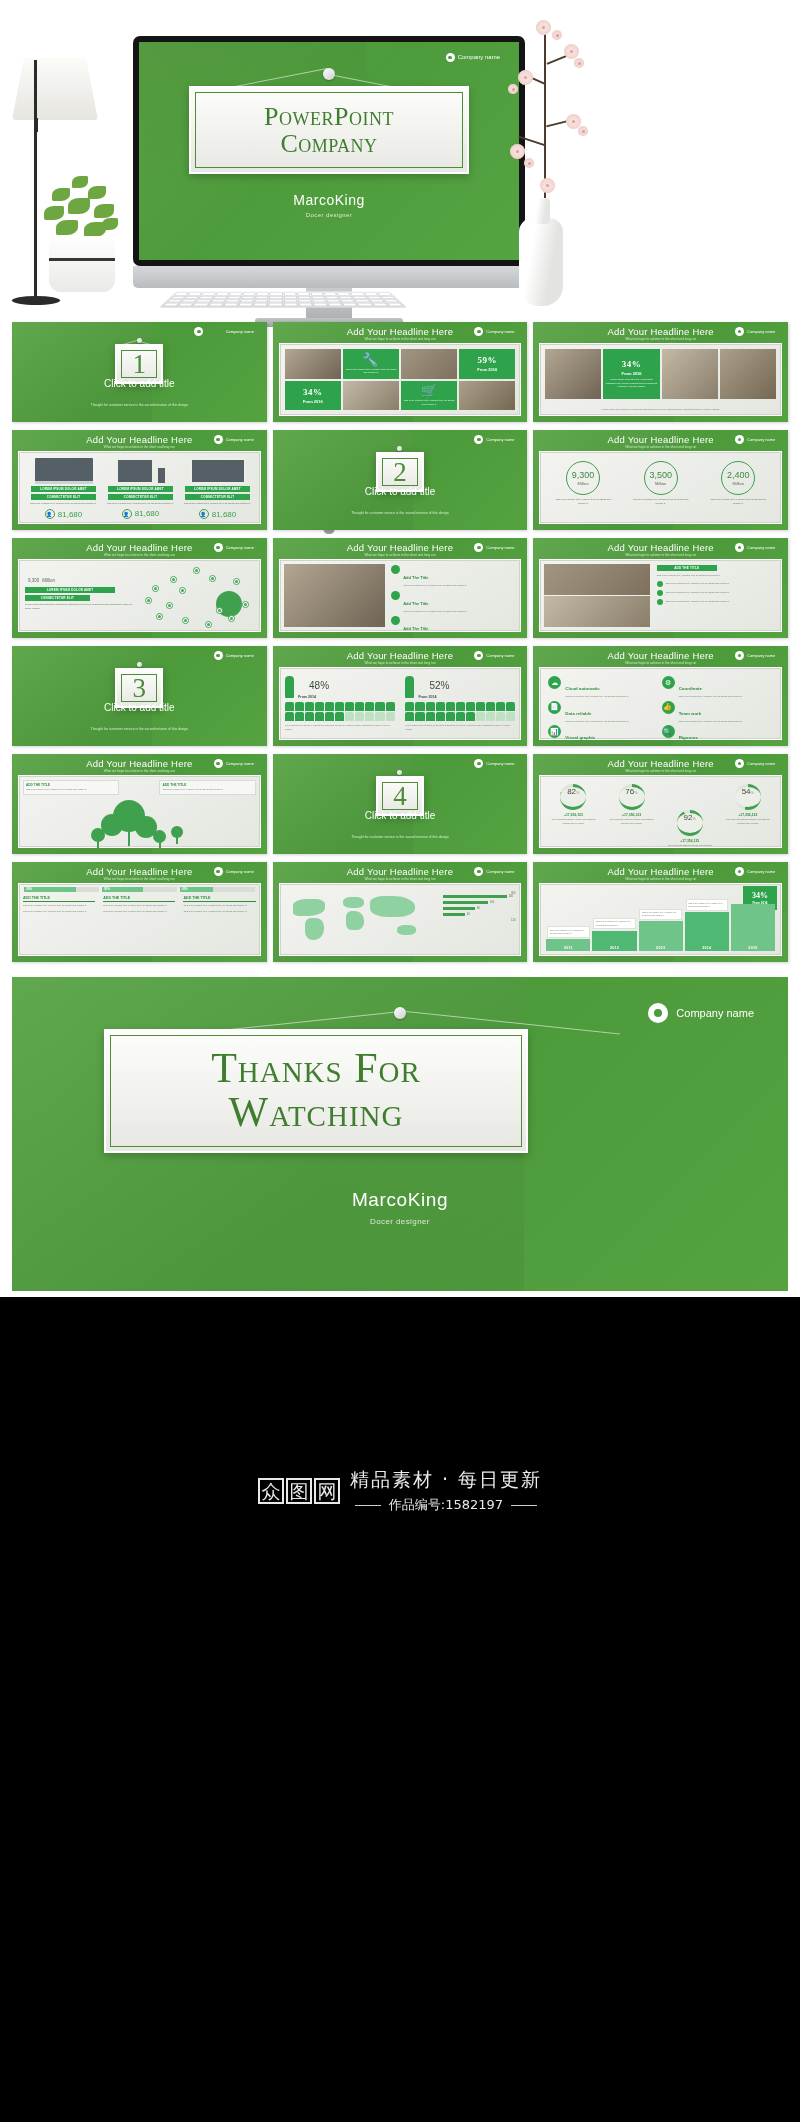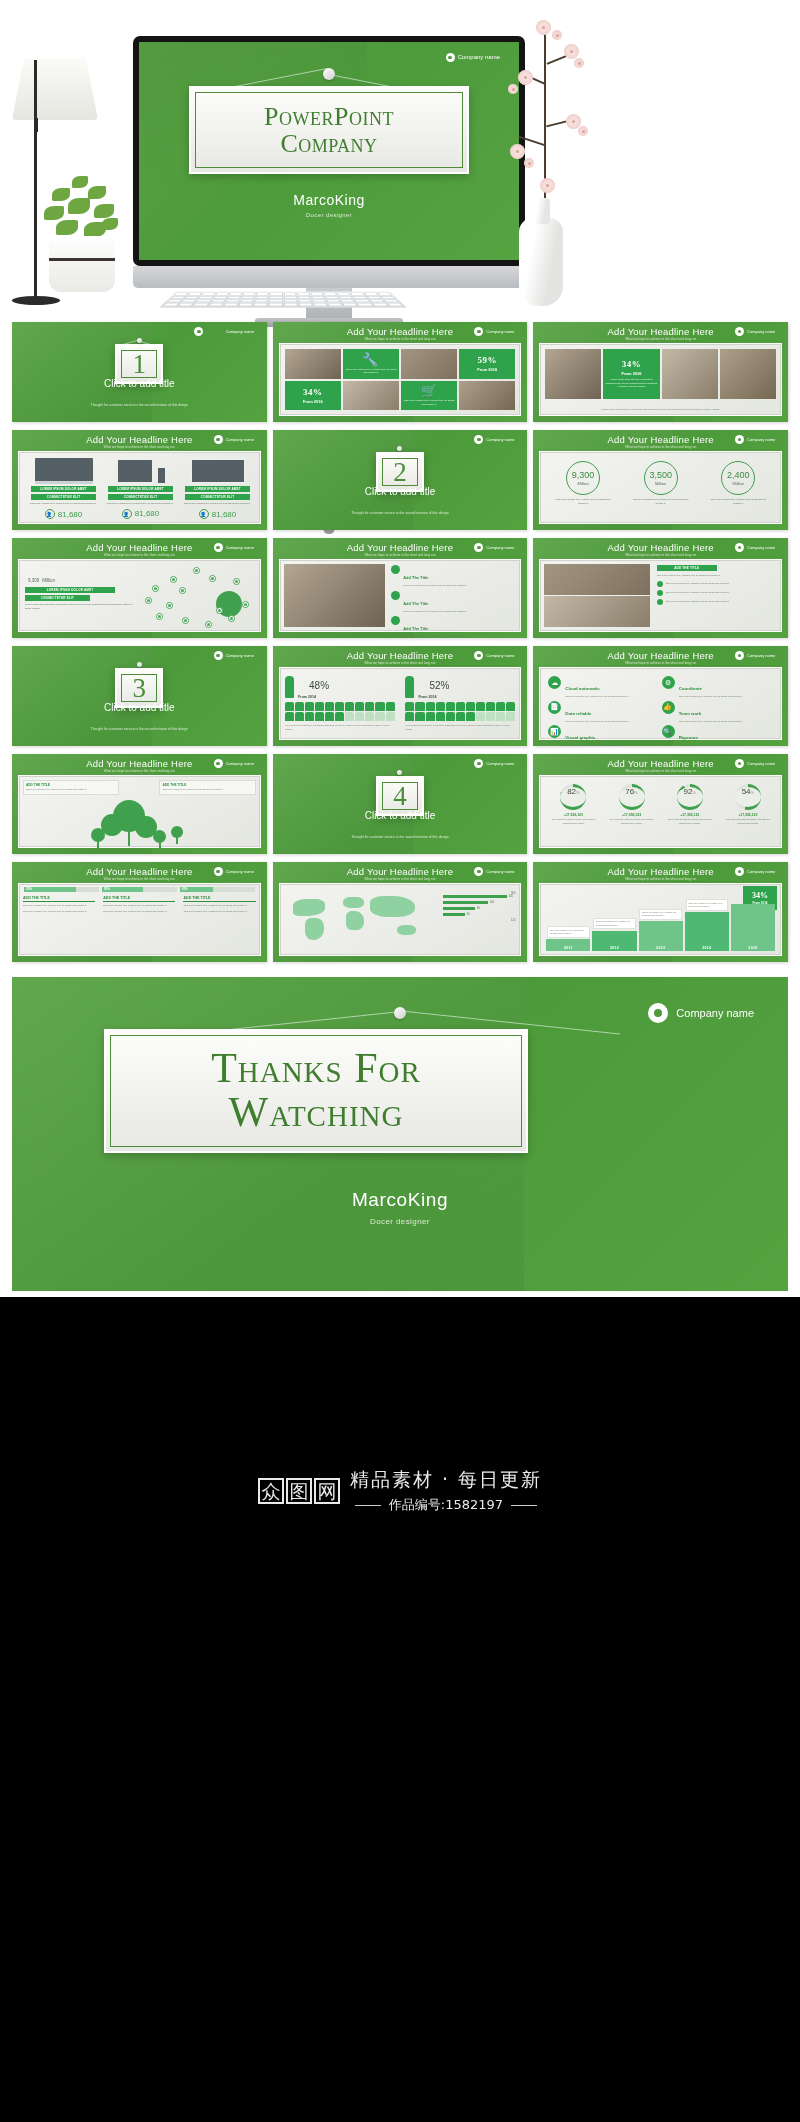--- a/index.html
+++ b/index.html
@@ -939,21 +939,21 @@
           <div class="don" style="background:conic-gradient(#3fa04e 0 76%, #dde2da 76% 100%);">
             <div class="don-in">
               <span class="don-v">76</span>
               <span class="don-p">%</span>
             </div>
           </div>
           <div class="don-num">+17,356,123</div>
           <div class="don-d">The concepts national income and national product have roughly</div>
         </div>
         <div class="don-item">
-          <div class="don" style="background:conic-gradient(#3fa04e 0 92%, #dde2da 92% 100%);">
+          <div class="don" style="background:conic-gradient(#3fa04e 0 92%, #dde2da 92% 100%);margin-top:26px;">
             <div class="don-in">
               <span class="don-v">92</span>
               <span class="don-p">%</span>
             </div>
           </div>
           <div class="don-num">+17,356,123</div>
           <div class="don-d">The concepts national income and national product have roughly</div>
         </div>
         <div class="don-item">
           <div class="don" style="background:conic-gradient(#3fa04e 0 54%, #dde2da 54% 100%);">

